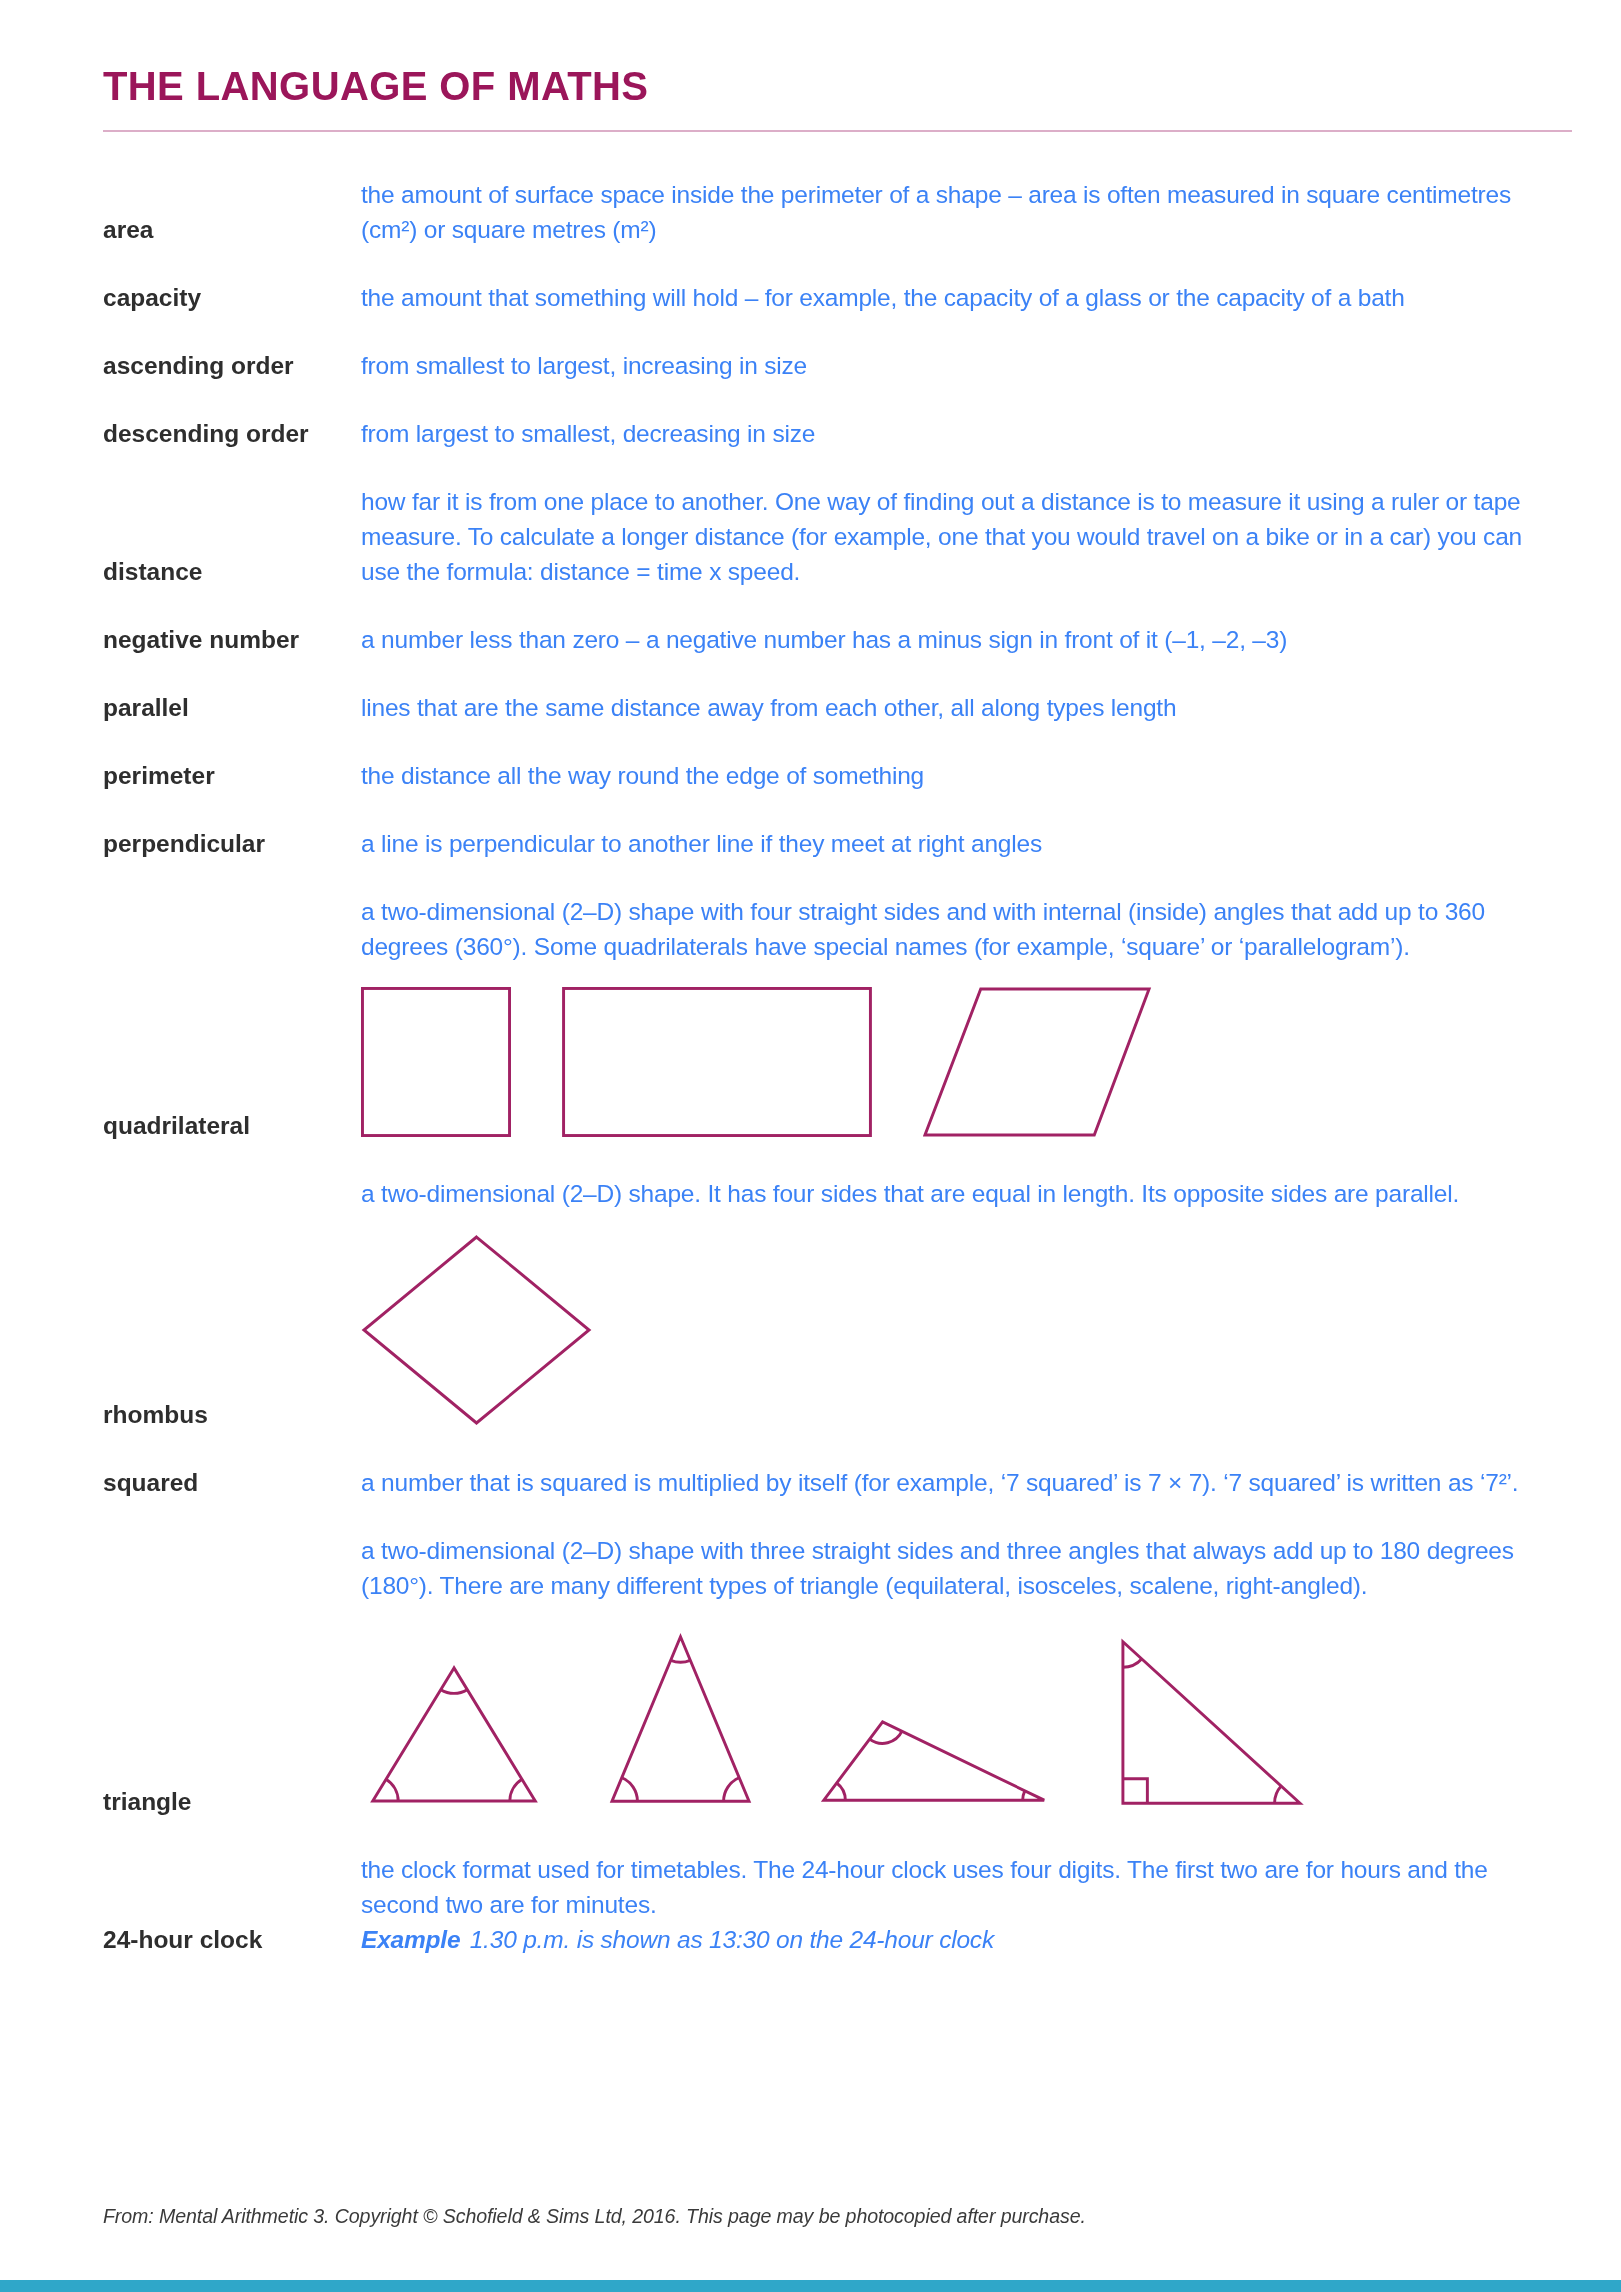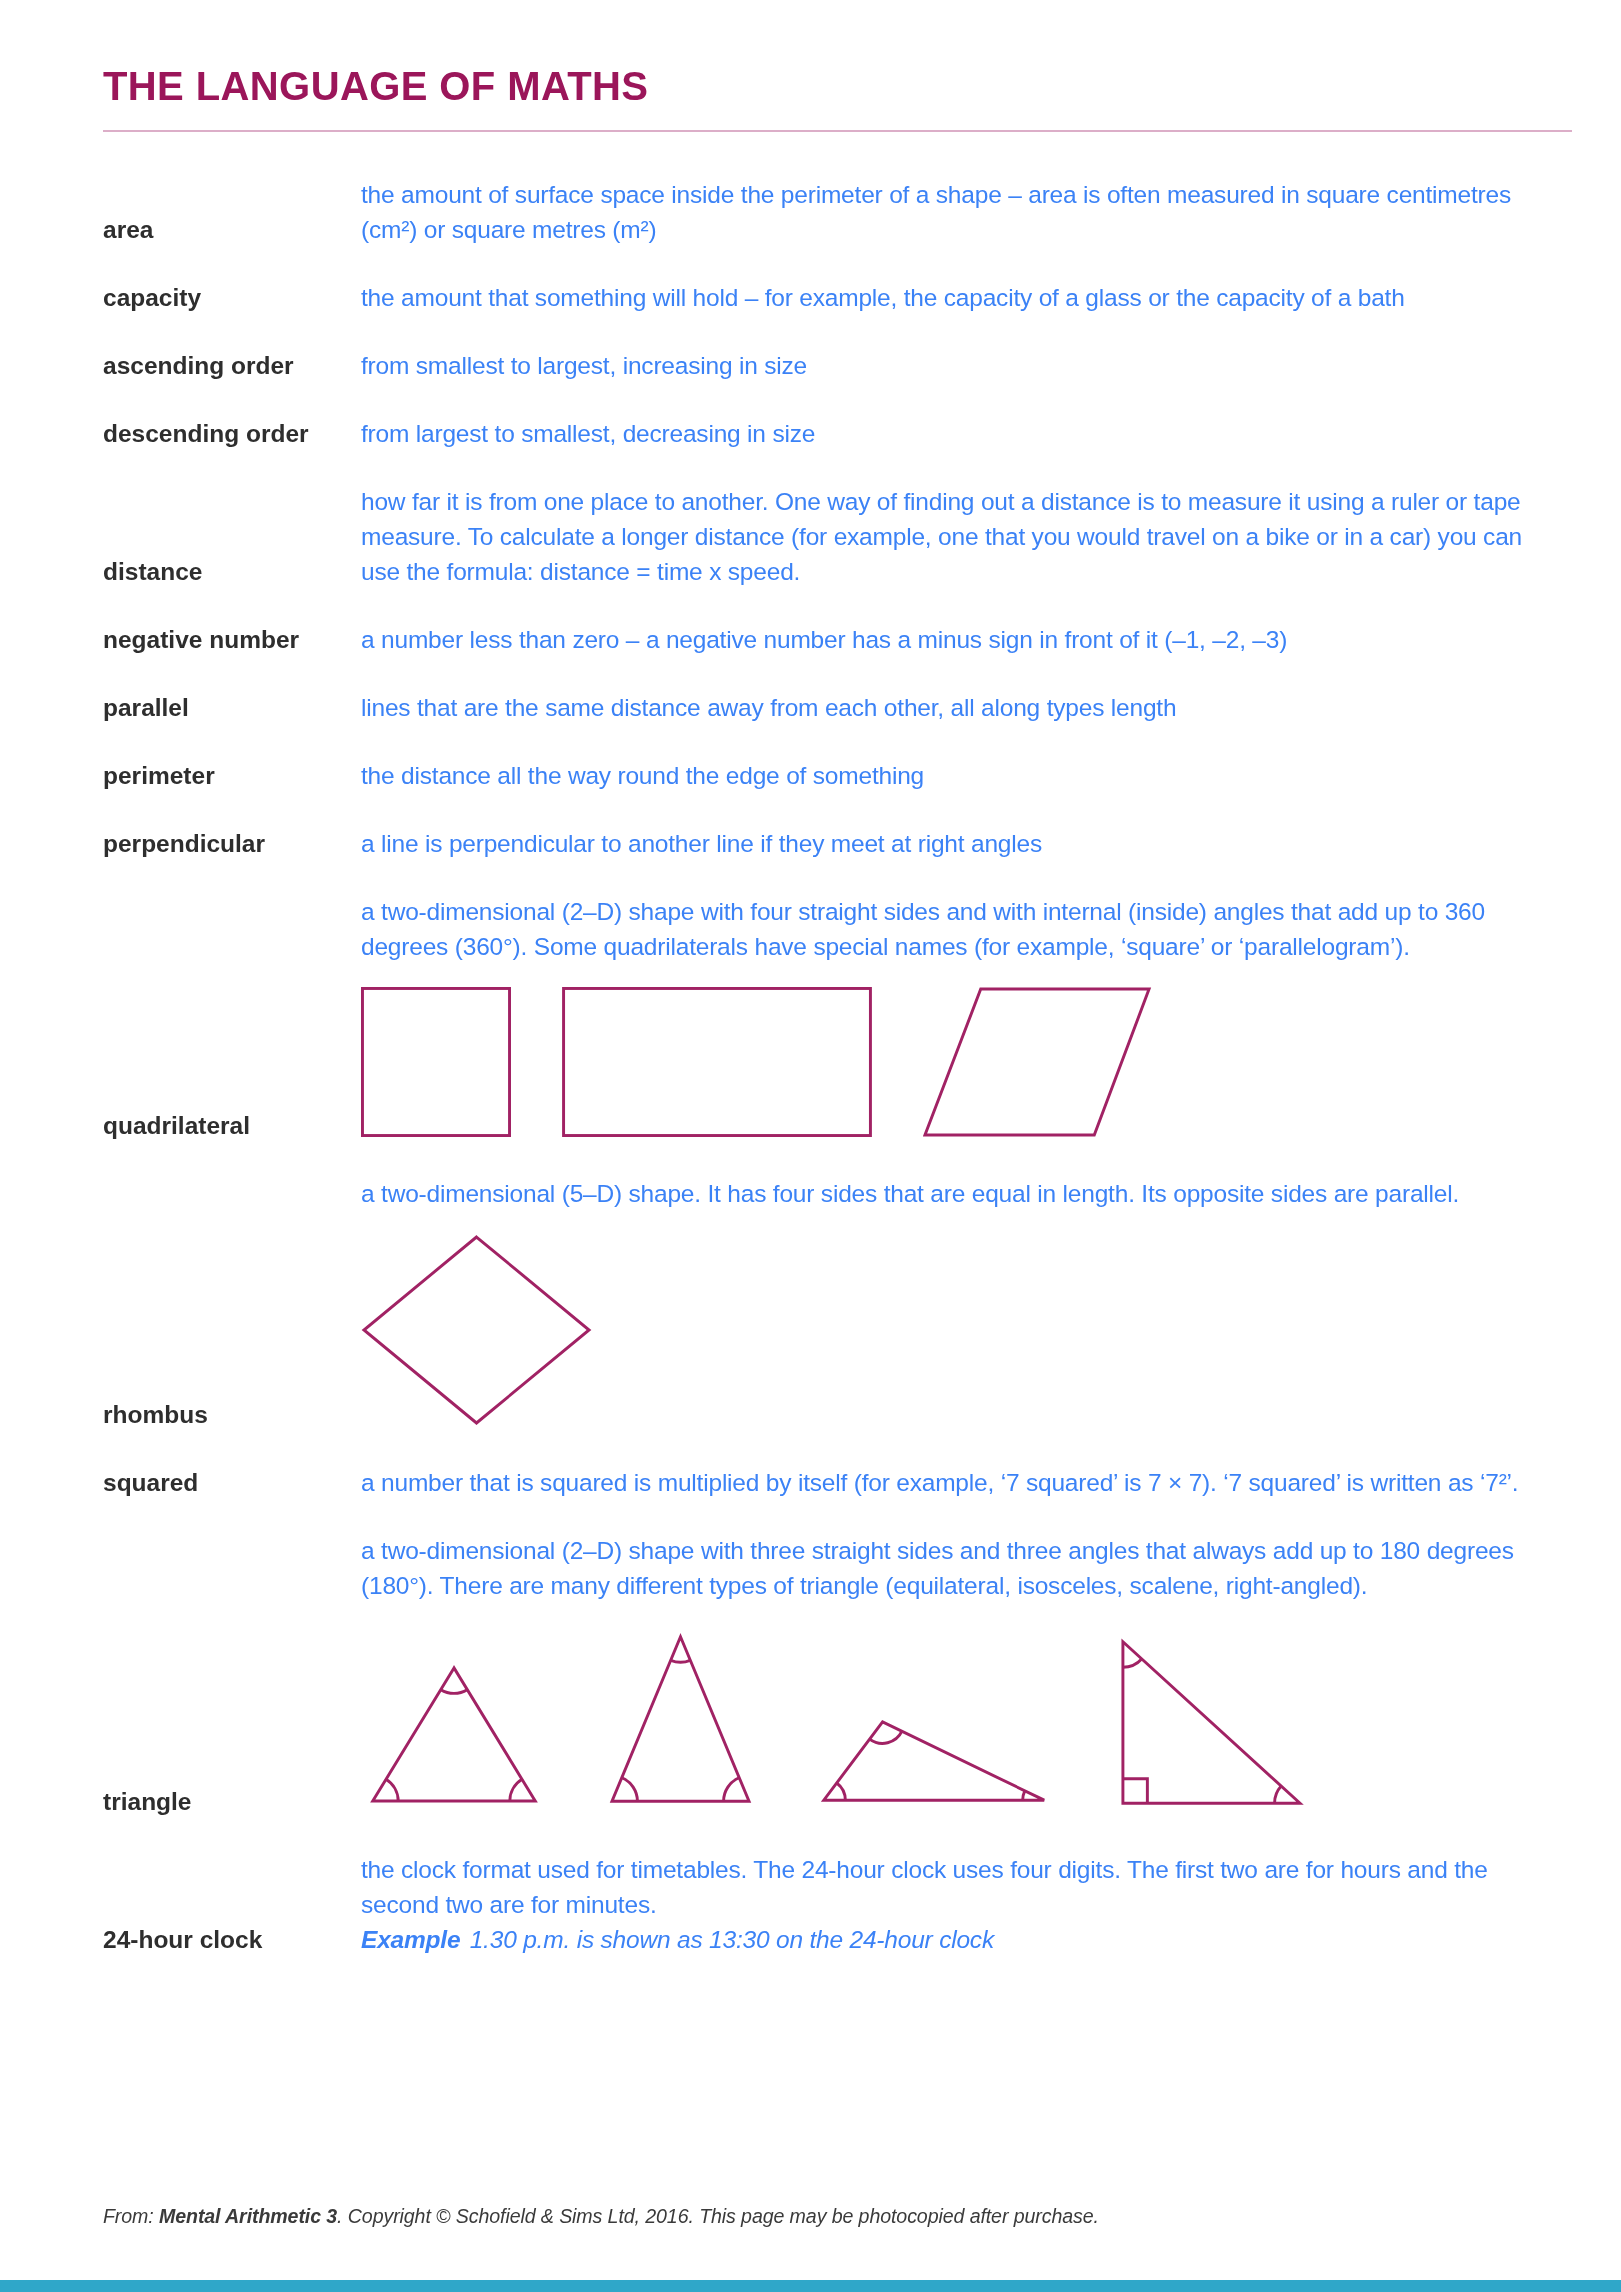--- a/index.html
+++ b/index.html
@@ -49,21 +49,21 @@
   .tri-row .shape + .shape { margin-left:55px; }
   .shape rect, .shape polygon, .shape path {
     fill:none; stroke:#a12264; stroke-width:3; stroke-linejoin:miter;
   }
 
   .footer {
     position:absolute; left:103px; bottom:65px;
     font-style:italic; font-size:19.6px; color:#3a3a3a;
     letter-spacing:-0.1px;
   }
-  .footer .book { font-weight:700; }
+  .footer .book { font-weight:400; }
 
   .bottom-bar {
     position:absolute; left:0; right:0; bottom:0;
     height:12.7px; background:#2fa7c9;
   }
 </style>
 </head>
 <body>
 
 <div class="page">
@@ -132,21 +132,21 @@
           <svg class="shape" width="229" height="150" viewBox="0 0 234 153">
             <polygon points="59,2 231,2 175,151 2,151"></polygon>
           </svg>
         </div>
       </div>
     </div>
 
     <div class="entry">
       <div class="term">rhombus</div>
       <div class="def">
-        <div>a two-dimensional (5–D) shape. It has four sides that are equal in length. Its opposite sides are parallel.</div>
+        <div>a two-dimensional (2–D) shape. It has four sides that are equal in length. Its opposite sides are parallel.</div>
         <div class="shape-row">
           <svg class="shape" width="231" height="192" viewBox="0 0 236 196">
             <polygon points="118,3 233,98 118,193 3,98"></polygon>
           </svg>
         </div>
       </div>
     </div>
 
     <div class="entry">
       <div class="term">squared</div>

